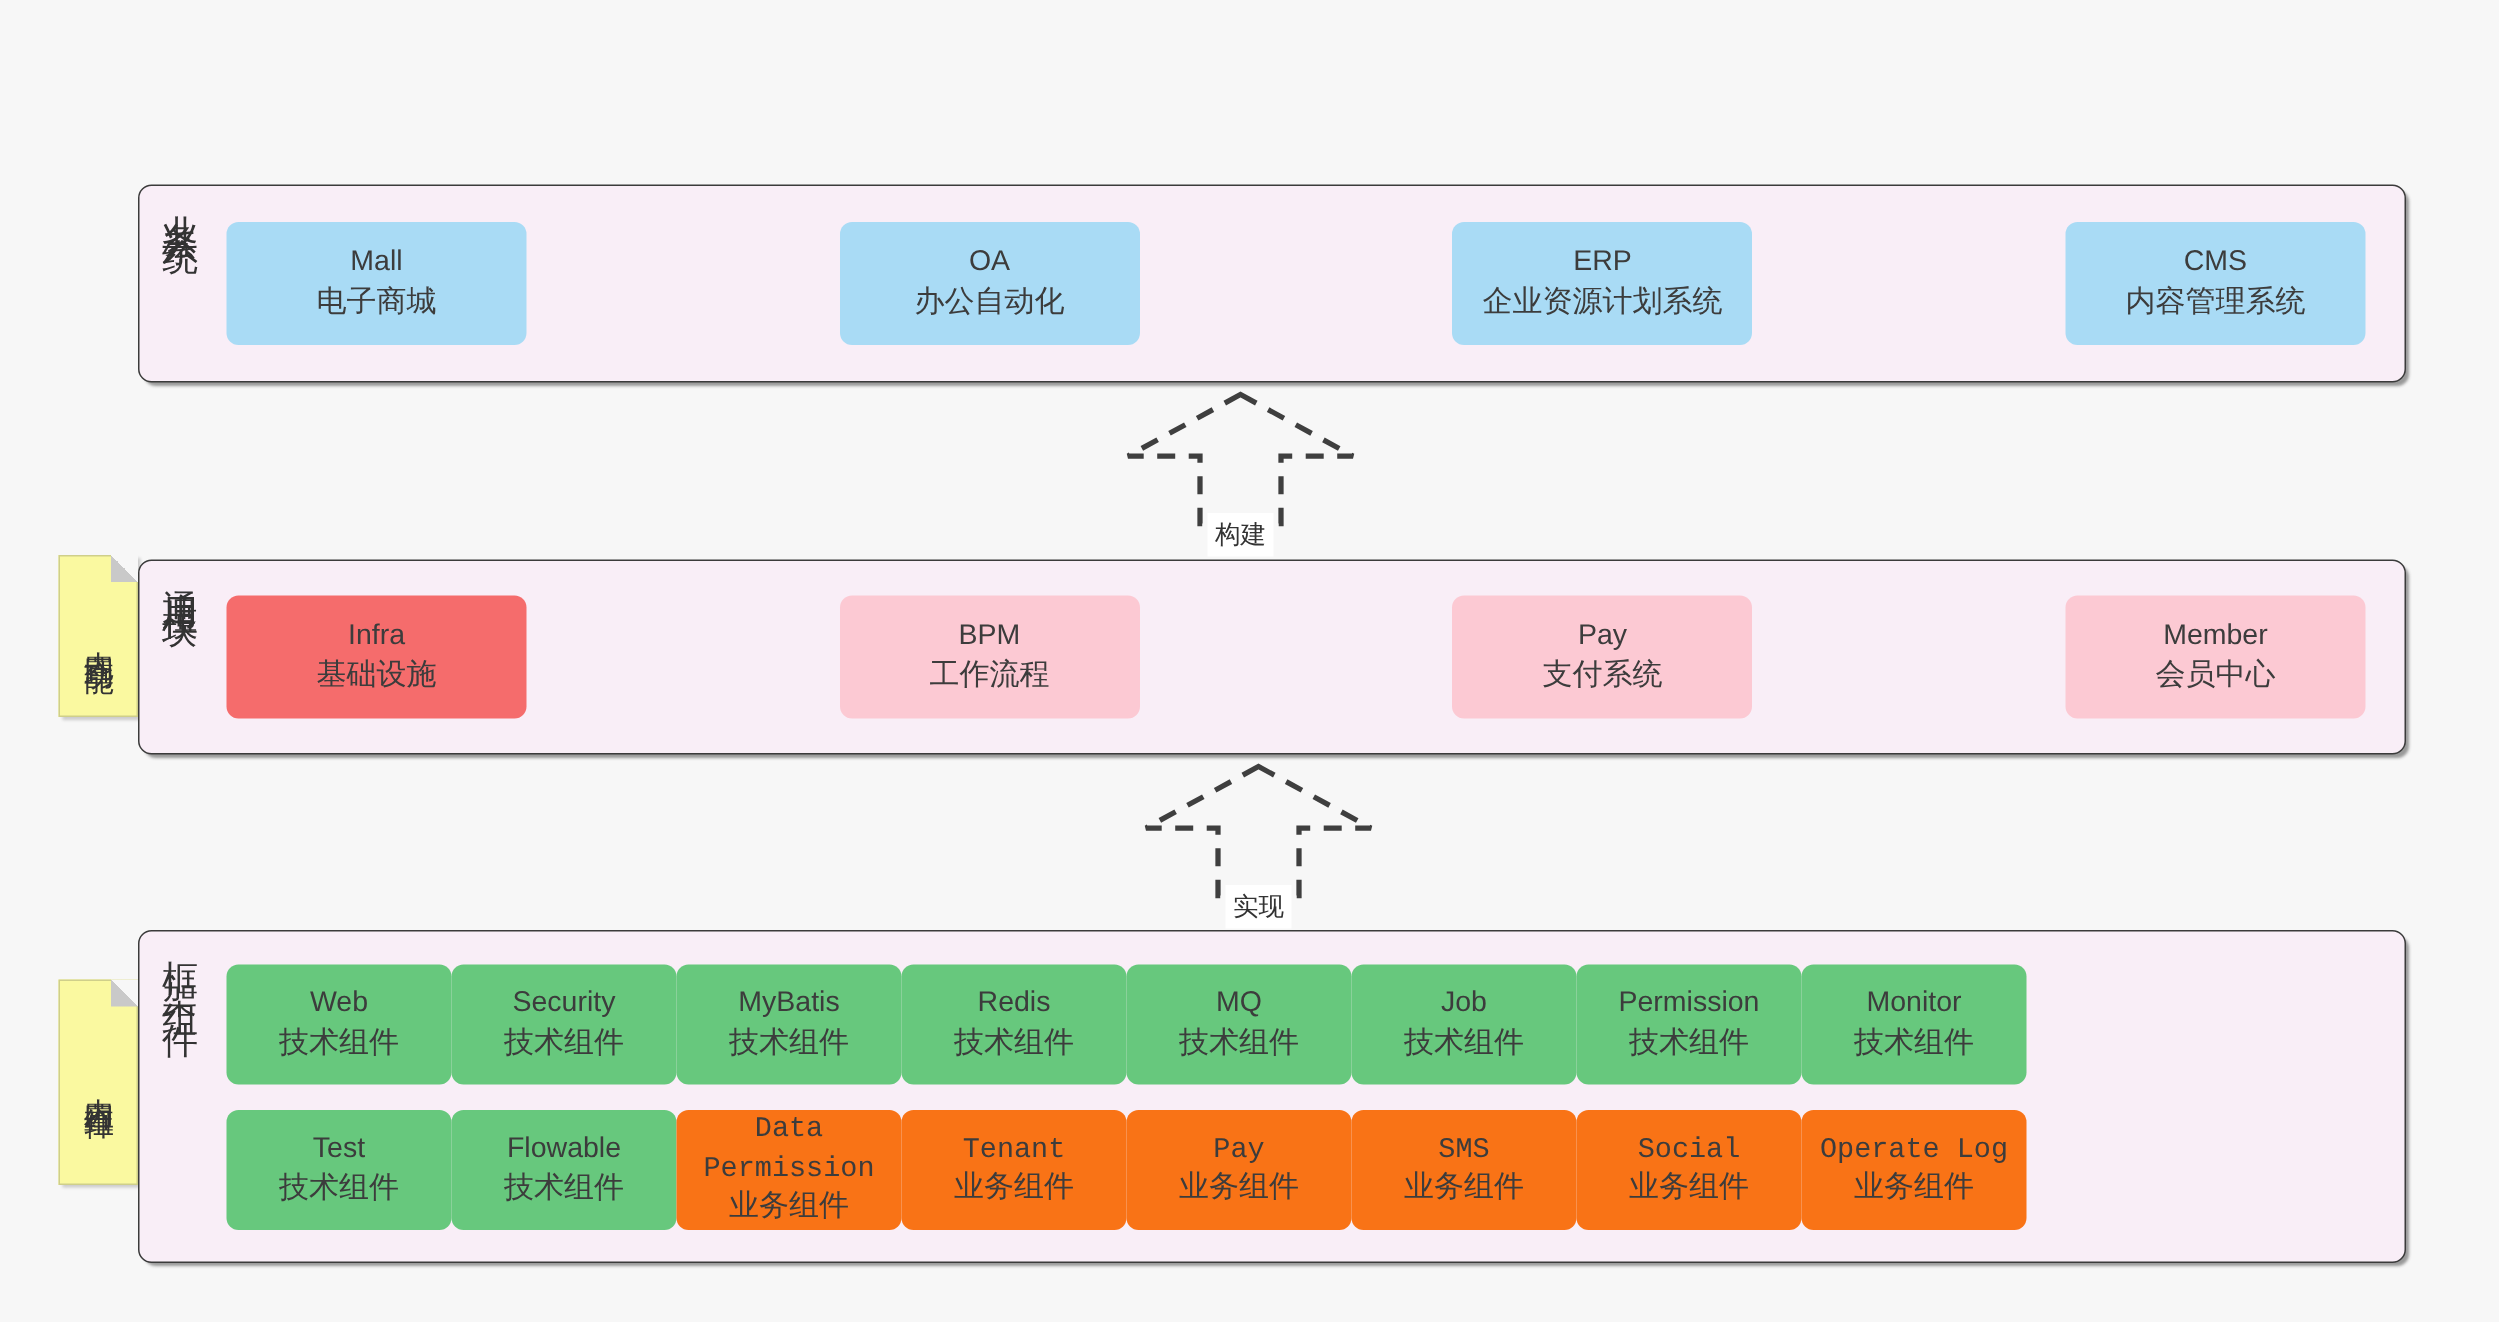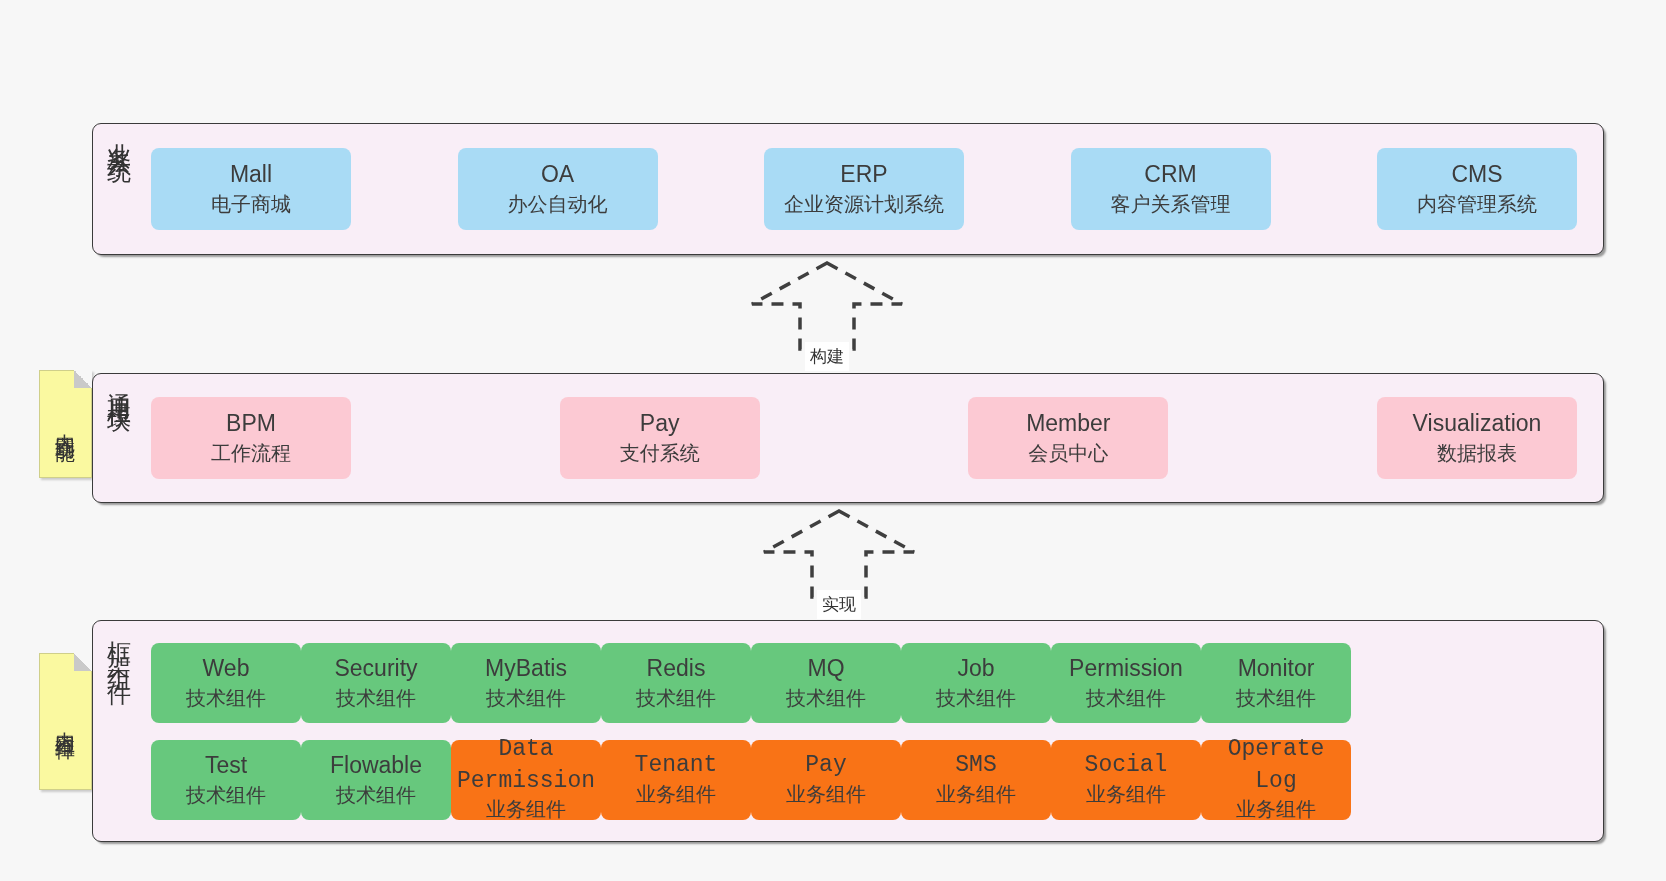--- a/index.html
+++ b/index.html
@@ -32,21 +32,21 @@
   .rows{
     position:absolute;left:58px;right:26px;top:0;bottom:0;
     display:flex;flex-direction:column;justify-content:center;gap:17px;
   }
   .row{display:flex;justify-content:flex-start;}
   .box{
     width:200px;height:82px;border-radius:8px;
     display:flex;flex-direction:column;justify-content:center;align-items:center;
     text-align:center;line-height:1.38;
   }
-  .box .t{font-size:23px;}
+  .box .t{font-size:19px;}
   .box .s{font-size:20px;}
   .row .box{width:150px;height:80px;padding:0 4px;box-sizing:border-box;}
   .blue{background:#a9dbf5;}
   .red{background:#f56c6c;}
   .pink{background:#fcc9d3;}
   .green{background:#67c87d;}
   .light{background:#f97316;font-family:Liberation Mono, monospace;}
   .note{
     position:absolute;left:39px;width:53px;z-index:1;
     background:#faf9a0;border:1px solid #cfcf8a;
@@ -87,24 +87,20 @@
     </div>
     <div class="box blue">
       <div class="t">OA</div>
       <div class="s">办公自动化</div>
     </div>
     <div class="box blue">
       <div class="t">ERP</div>
       <div class="s">企业资源计划系统</div>
     </div>
     <div class="box blue">
-      <div class="t">CRM</div>
-      <div class="s">客户关系管理</div>
-    </div>
-    <div class="box blue">
       <div class="t">CMS</div>
       <div class="s">内容管理系统</div>
     </div>
   </div>
 </section>
 
 <div class="arrow" id="arrow-build">
   <svg width="170" height="92" viewBox="0 0 170 92">
     <polygon points="85,3 160,44 112,44 112,89 58,89 58,44 10,44" fill="none" stroke="#3f3f3f" stroke-width="3.5" stroke-dasharray="12 9"></polygon>
   </svg>
@@ -112,35 +108,35 @@
 </div>
 
 <div class="note" id="note-modules">
   <span class="fold"></span>
   <span class="ntext">内置功能</span>
 </div>
 
 <section class="layer" id="layer-modules">
   <div class="vlabel">通用模块</div>
   <div class="boxes">
+    <div class="box red">
+      <div class="t">Infra</div>
+      <div class="s">基础设施</div>
+    </div>
     <div class="box pink">
       <div class="t">BPM</div>
       <div class="s">工作流程</div>
     </div>
     <div class="box pink">
       <div class="t">Pay</div>
       <div class="s">支付系统</div>
     </div>
     <div class="box pink">
       <div class="t">Member</div>
       <div class="s">会员中心</div>
-    </div>
-    <div class="box pink">
-      <div class="t">Visualization</div>
-      <div class="s">数据报表</div>
     </div>
   </div>
 </section>
 
 <div class="arrow" id="arrow-implement">
   <svg width="170" height="92" viewBox="0 0 170 92">
     <polygon points="85,3 160,44 112,44 112,89 58,89 58,44 10,44" fill="none" stroke="#3f3f3f" stroke-width="3.5" stroke-dasharray="12 9"></polygon>
   </svg>
   <span class="alabel">实现</span>
 </div>

